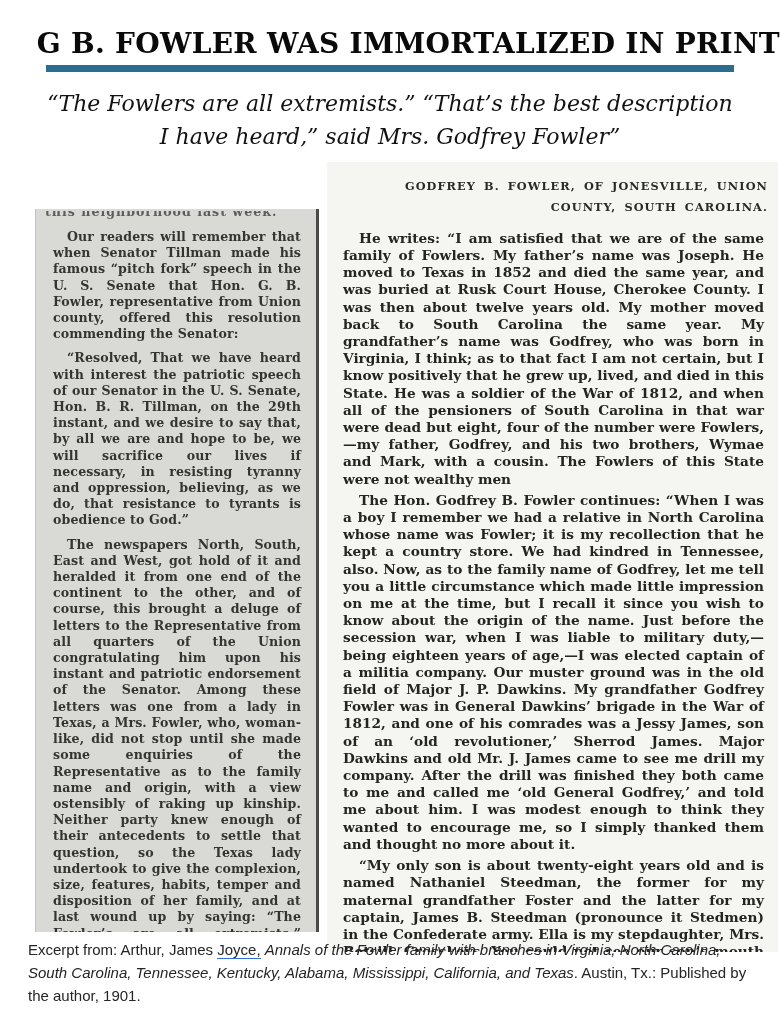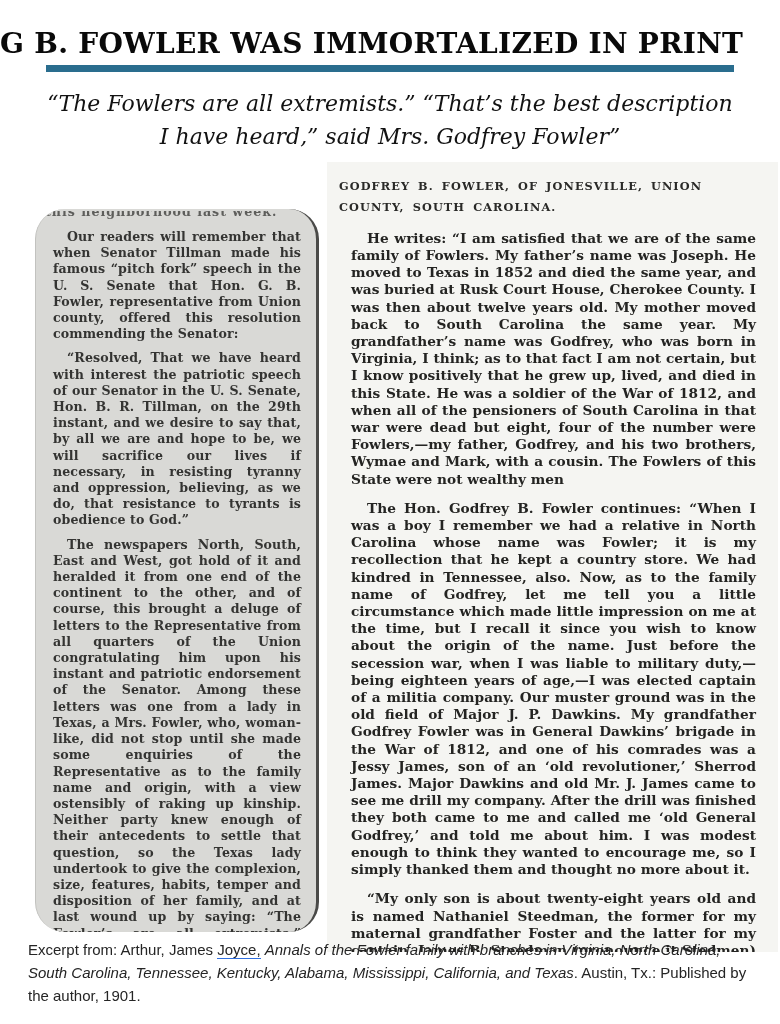--- a/index.html
+++ b/index.html
@@ -7,21 +7,21 @@
   .page {
     position: relative;
     width: 780px;
     height: 1024px;
     background: #ffffff;
     overflow: hidden;
     font-family: "DejaVu Serif", serif;
   }
   .title {
     margin-top: 27px;
-    text-align: left;
+    text-align: right;
     font-family: "DejaVu Serif", serif;
     font-weight: bold;
     font-size: 28px;
     letter-spacing: 0.3px;
     color: #0a0a0a;
     white-space: nowrap;
   }
   .accent-bar {
     width: 688px;
     height: 7px;
@@ -54,21 +54,20 @@
     border-left: 1px solid #c2c2bf;
     padding: 2px 7px 0 9px;
     overflow: hidden;
     font-family: "DejaVu Serif", serif;
     font-weight: bold;
     font-size: 12.6px;
     line-height: 16.2px;
     letter-spacing: 0.1px;
     color: #343432;
     text-align: justify;
-    border-radius: 30px;
   }
   .clip-left p { text-indent: 14px; margin: 8px; text-align: justify; }
   .cut-top {
     height: 10px;
     overflow: hidden;
     opacity: 0.75;
   }
   .cut-top span { display: block; margin-top: -7px; letter-spacing: 1px; }
   .smudge {
     height: 7px;
@@ -93,30 +92,30 @@
     padding: 14px 10px 0 12px;
     overflow: hidden;
     font-family: "DejaVu Serif", serif;
     font-weight: bold;
     font-size: 13.7px;
     line-height: 17.2px;
     color: #242422;
     text-align: justify;
   }
   .book-heading {
-    text-align: left;
+    text-align: right;
     font-size: 11.3px;
     font-weight: bold;
     letter-spacing: 1.1px;
     line-height: 1.85;
     word-spacing: 3px;
     margin-bottom: 12px;
     color: #2a2a28;
   }
-  .clip-right p { text-indent: 16px; margin: 12px; text-align: justify; }
+  .clip-right p { text-indent: 16px; margin: 4px; text-align: justify; }
   
   .citation {
     position: absolute;
     left: 28px;
     top: 938px;
     width: 726px;
     font-family: "Liberation Sans", sans-serif;
     font-size: 15px;
     line-height: 23px;
     color: #252525;

